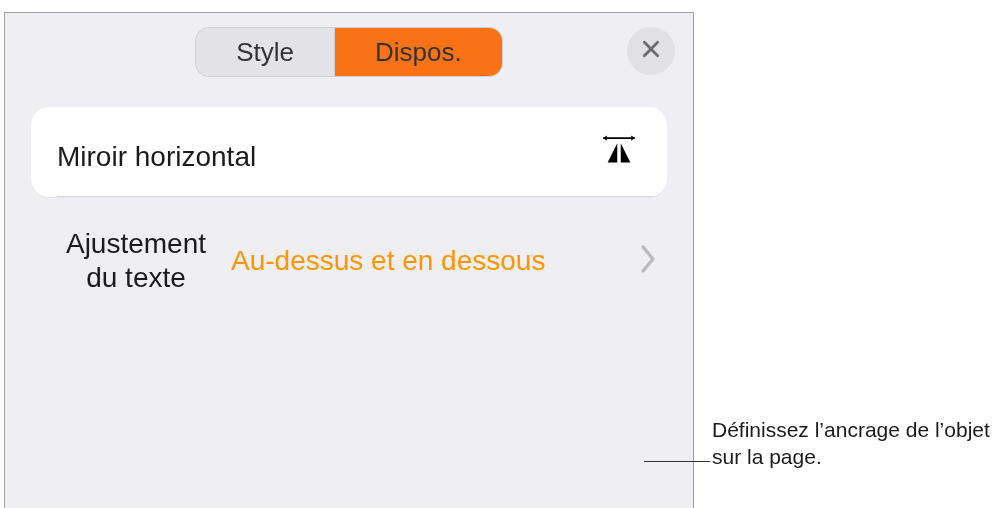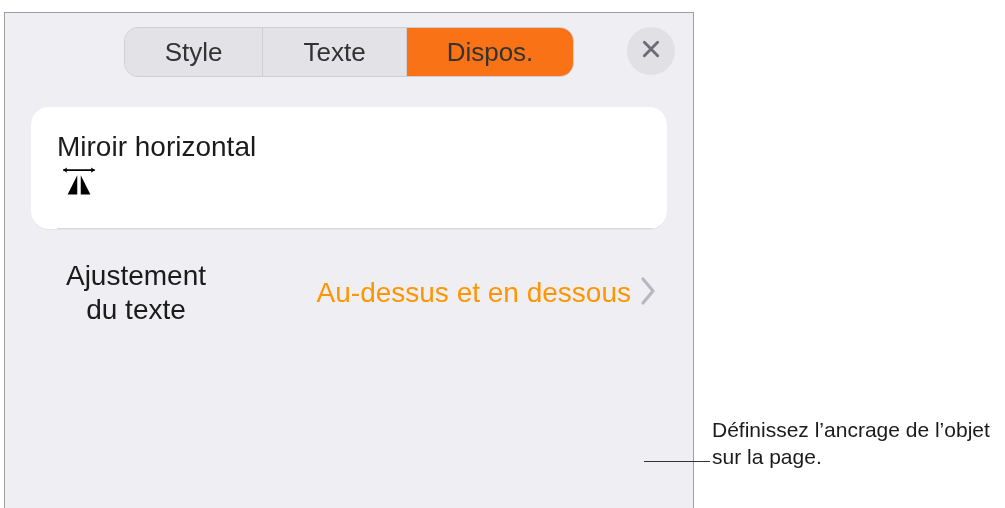--- a/index.html
+++ b/index.html
@@ -72,27 +72,26 @@
 
   .card {
     margin: 20px 26px 0 26px;
     background: #fff;
     border-radius: 18px;
     box-shadow: 0 1px 0 rgba(0,0,0,0.04);
     overflow: hidden;
   }
   .row {
     display: flex;
-    align-items: flex-start;
+    align-items: flex-end;
     justify-content: space-between;
     padding: 24px 26px;
     font-size: 28px;
     color: #1b1b1b;
     cursor: pointer;
-    flex-direction: column;
   }
   .row.hairline {
     position: relative;
   }
   .row.hairline::after {
     content: "";
     position: absolute;
     left: 26px; right: 0; bottom: 0;
     height: 1px;
     background: #d8d7dc;
@@ -142,21 +141,21 @@
   }
   .adj-label {
     font-size: 28px;
     color: #1b1b1b;
     line-height: 1.2;
     flex: 0 0 auto;
     width: 190px;
   }
   .adj-value {
     flex: 1;
-    text-align: right;
+    text-align: left;
     font-size: 28px;
     color: #ff9500;
     padding-right: 8px;
   }
   .chevron svg { width: 18px; height: 30px; }
 
   .callout {
     position: absolute;
     left: 712px;
     top: 416px;
@@ -176,21 +175,20 @@
 </style>
 </head>
 <body>
 
 <div class="wrap">
   <div class="panel">
 
     <div class="header">
       <div class="segmented">
         <div class="tab">Style</div>
-        <div class="tab">Texte</div>
         <div class="tab active">Dispos.</div>
       </div>
       <div class="close-btn">
         <span>
           <svg viewBox="0 0 24 24">
               <path d="M4 4 L20 20 M20 4 L4 20" stroke="#6b6b71" stroke-width="3.4" stroke-linecap="round" fill="none"></path>
             </svg>
         </span>
       </div>
     </div>

